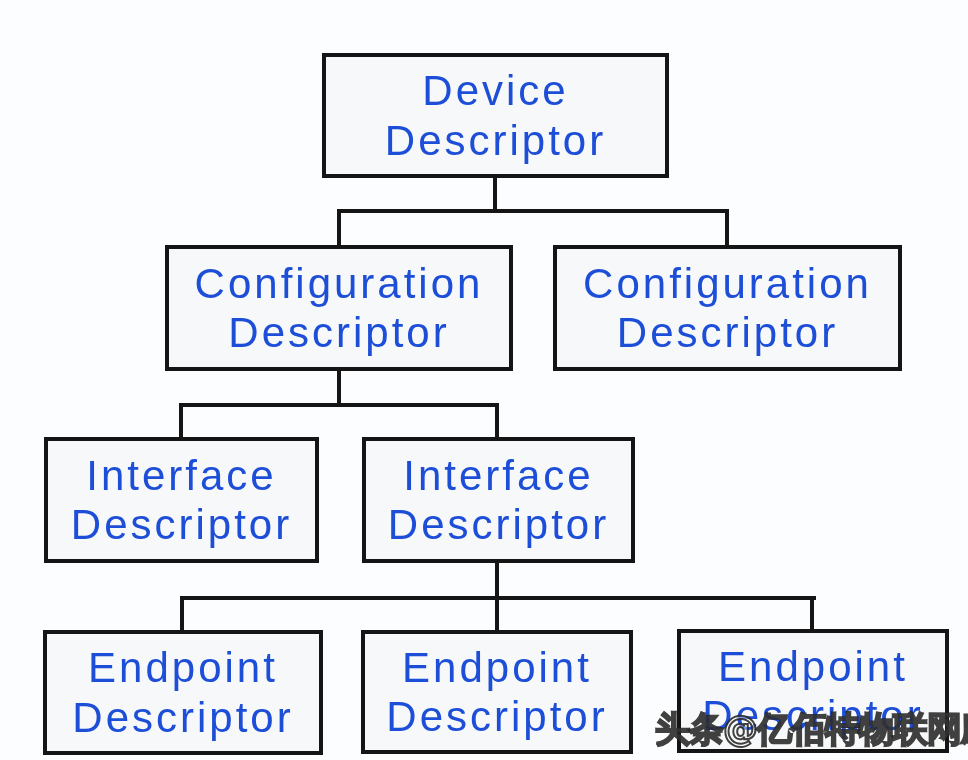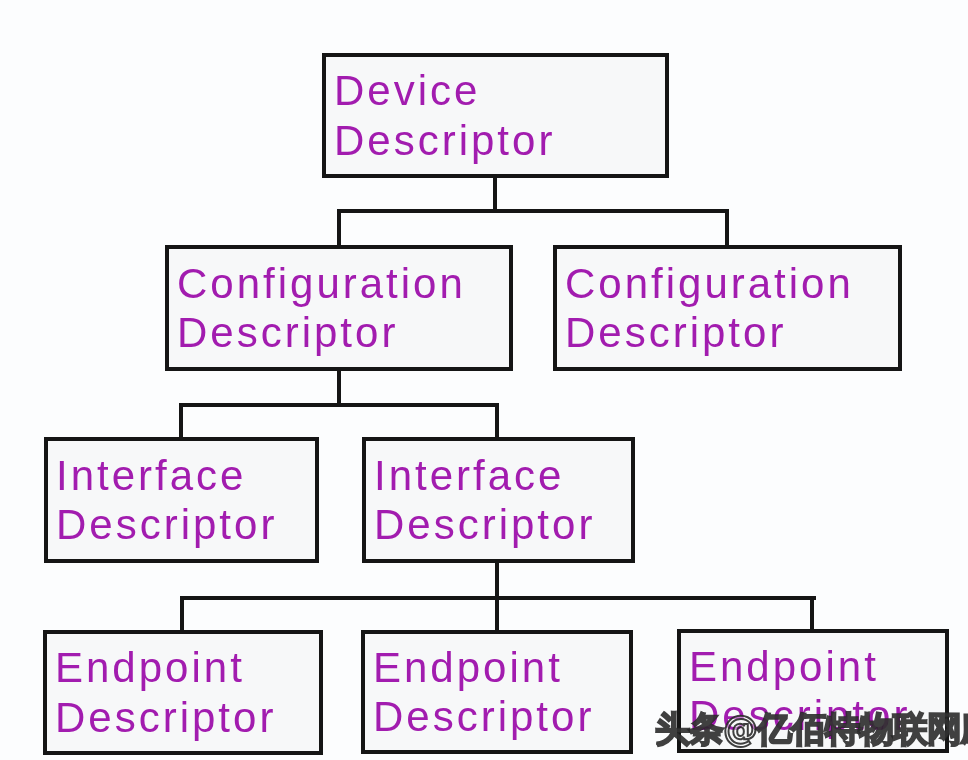--- a/index.html
+++ b/index.html
@@ -13,24 +13,25 @@
     height: 760px;
     background: #fcfdfe;
     overflow: hidden;
     font-family: "Liberation Sans", sans-serif;
   }
   .node {
     position: absolute;
     box-sizing: border-box;
     border: 4px solid #151515;
     background: #f7f8f9;
-    color: #a21caf;
+    color: #1d4ed8;
     display: flex;
     align-items: center;
     justify-content: center;
+    text-align: center;
     font-size: 42px;
     line-height: 1.17;
     letter-spacing: 3px;
     padding: 0 8px;
   }
   .edge {
     position: absolute;
     background: #151515;
   }
   

